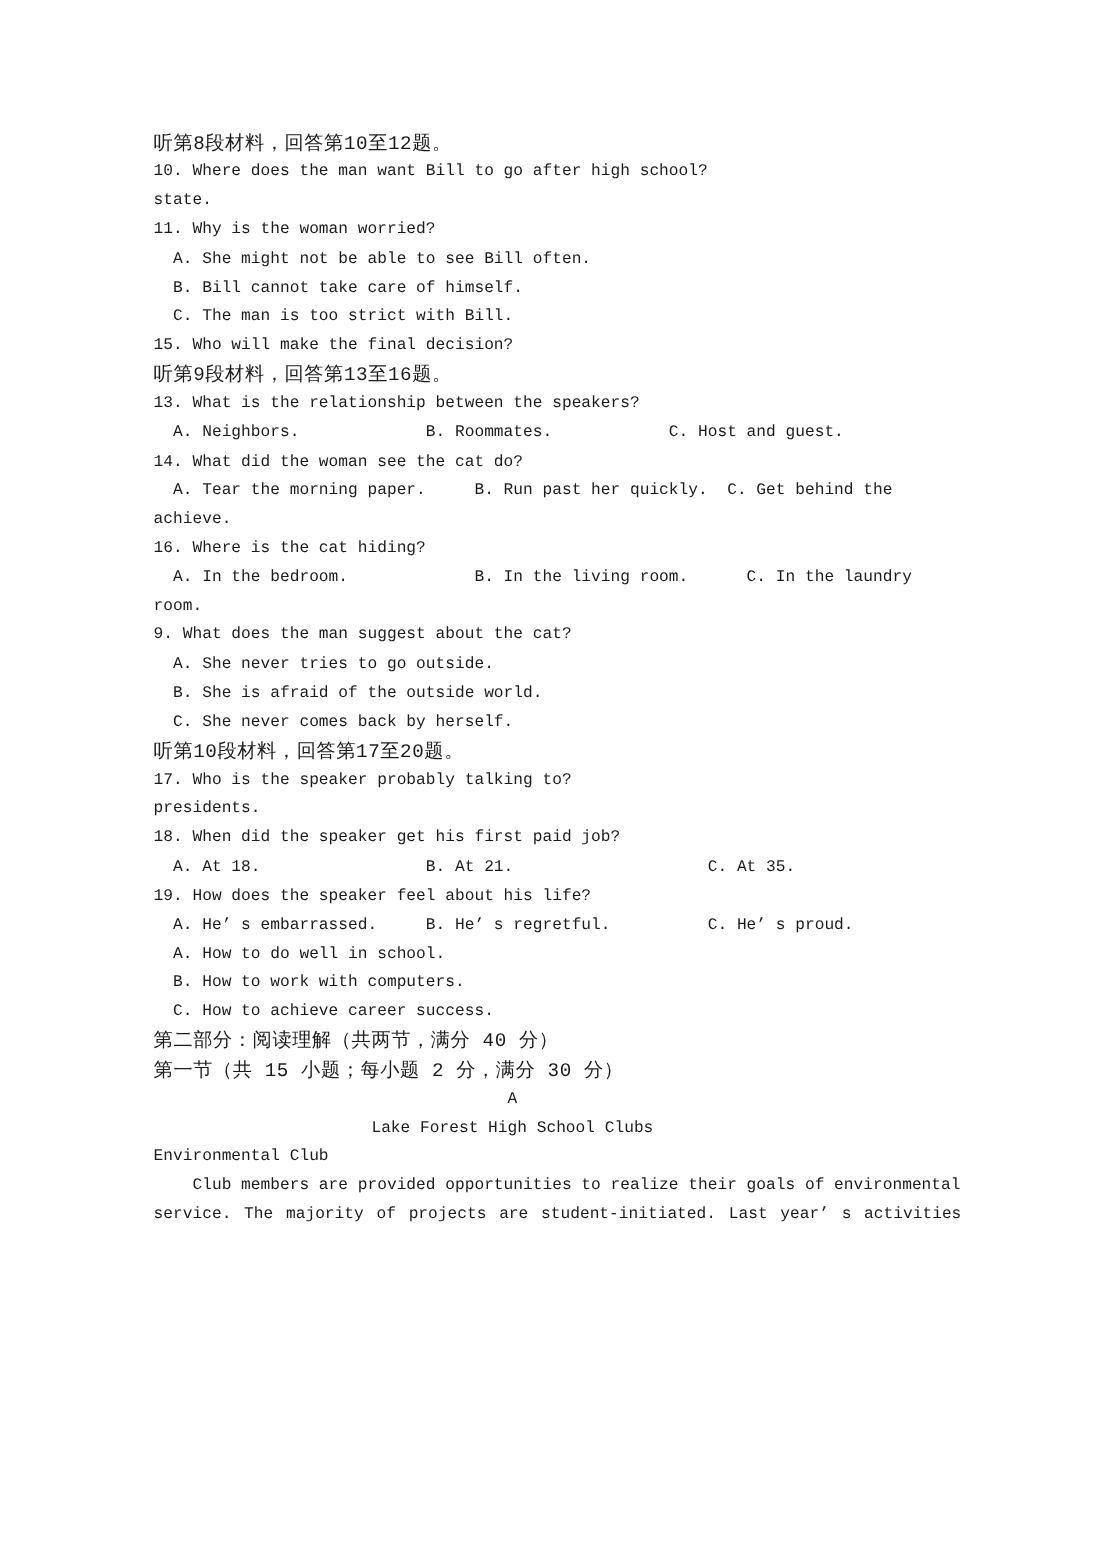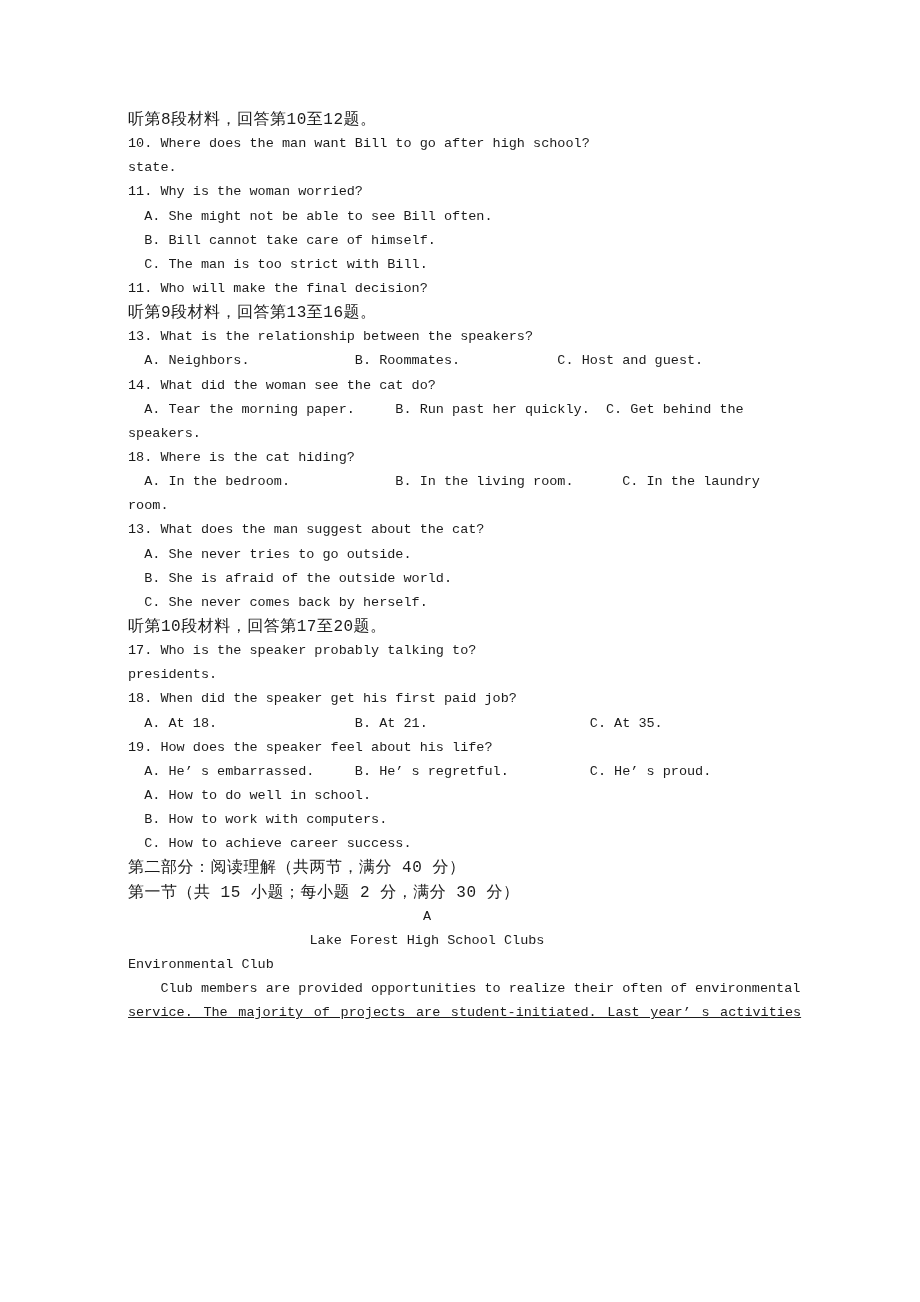--- a/index.html
+++ b/index.html
@@ -37,60 +37,59 @@
   .line.cjk {
     font-size: 16px;
     letter-spacing: 0.5px;
   }
   .line.center {
     width: 598px;
     text-align: center;
   }
   .line.justify-wide {
     word-spacing: 2.5px;
-    text-decoration: underline;
   }
 </style>
 </head>
 <body style="background: rgb(255, 255, 255);">
 
 <div class="page">
   <div class="doc" id="doc" style="color: rgb(27, 27, 27);">
       <div class="line cjk">听第8段材料，回答第10至12题。</div>
       <div class="line">10. Where does the man want Bill to go after high school?</div>
       <div class="line">state.</div>
       <div class="line">11. Why is the woman worried?</div>
       <div class="line">  A. She might not be able to see Bill often.</div>
       <div class="line">  B. Bill cannot take care of himself.</div>
       <div class="line">  C. The man is too strict with Bill.</div>
-      <div class="line">11. Who will make the final decision?</div>
+      <div class="line">15. Who will make the final decision?</div>
       <div class="line cjk">听第9段材料，回答第13至16题。</div>
       <div class="line">13. What is the relationship between the speakers?</div>
       <div class="line">  A. Neighbors.             B. Roommates.            C. Host and guest.</div>
       <div class="line">14. What did the woman see the cat do?</div>
       <div class="line">  A. Tear the morning paper.     B. Run past her quickly.  C. Get behind the</div>
-      <div class="line">speakers.</div>
-      <div class="line">18. Where is the cat hiding?</div>
+      <div class="line">achieve.</div>
+      <div class="line">16. Where is the cat hiding?</div>
       <div class="line">  A. In the bedroom.             B. In the living room.      C. In the laundry</div>
       <div class="line">room.</div>
-      <div class="line">13. What does the man suggest about the cat?</div>
+      <div class="line">9. What does the man suggest about the cat?</div>
       <div class="line">  A. She never tries to go outside.</div>
       <div class="line">  B. She is afraid of the outside world.</div>
       <div class="line">  C. She never comes back by herself.</div>
       <div class="line cjk">听第10段材料，回答第17至20题。</div>
       <div class="line">17. Who is the speaker probably talking to?</div>
       <div class="line">presidents.</div>
       <div class="line">18. When did the speaker get his first paid job?</div>
       <div class="line">  A. At 18.                 B. At 21.                    C. At 35.</div>
       <div class="line">19. How does the speaker feel about his life?</div>
       <div class="line">  A. He’ s embarrassed.     B. He’ s regretful.          C. He’ s proud.</div>
       <div class="line">  A. How to do well in school.</div>
       <div class="line">  B. How to work with computers.</div>
       <div class="line">  C. How to achieve career success.</div>
       <div class="line cjk">第二部分：阅读理解（共两节，满分 40 分）</div>
       <div class="line cjk">第一节（共 15 小题；每小题 2 分，满分 30 分）</div>
       <div class="line center">A</div>
       <div class="line center">Lake Forest High School Clubs</div>
       <div class="line">Environmental Club</div>
-      <div class="line">    Club members are provided opportunities to realize their often of environmental</div>
+      <div class="line">    Club members are provided opportunities to realize their goals of environmental</div>
       <div class="line justify-wide">service. The majority of projects are student-initiated. Last year’ s activities</div>
     </div>
 </div>
 
 </body></html>

